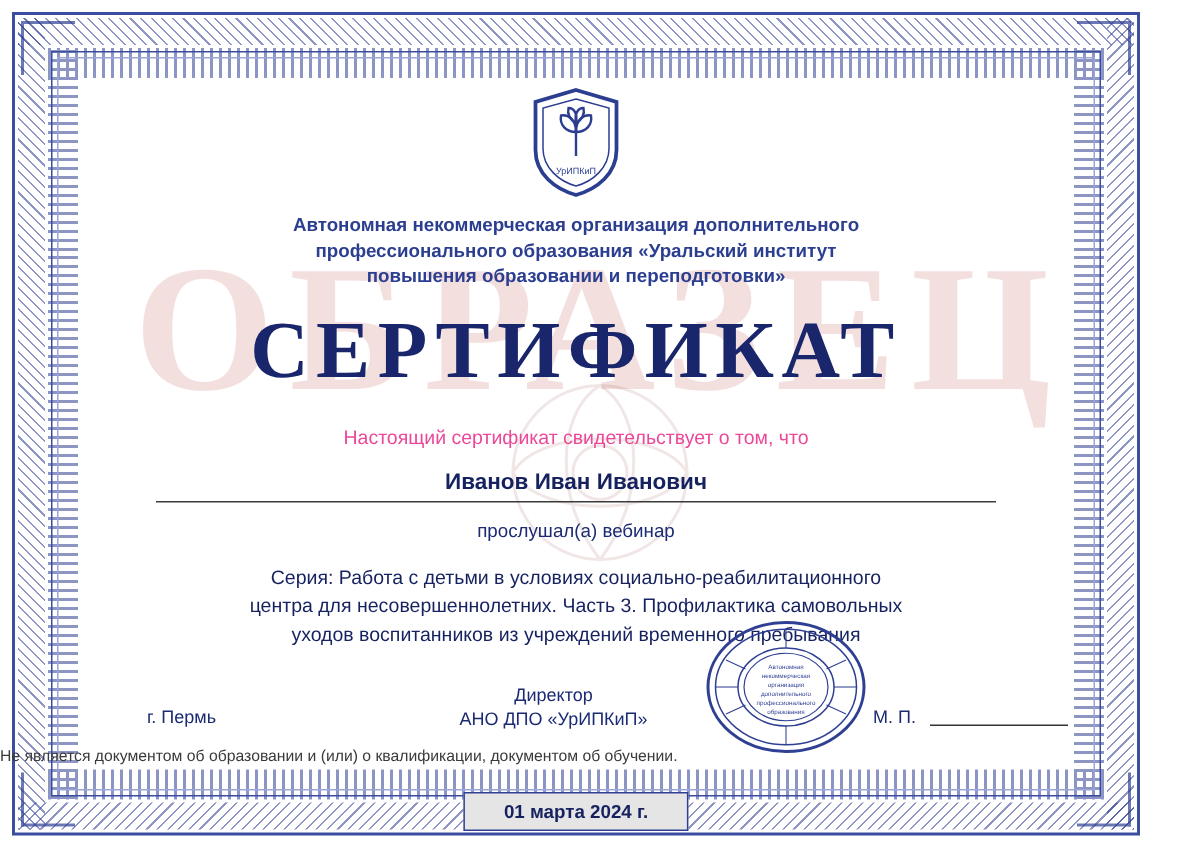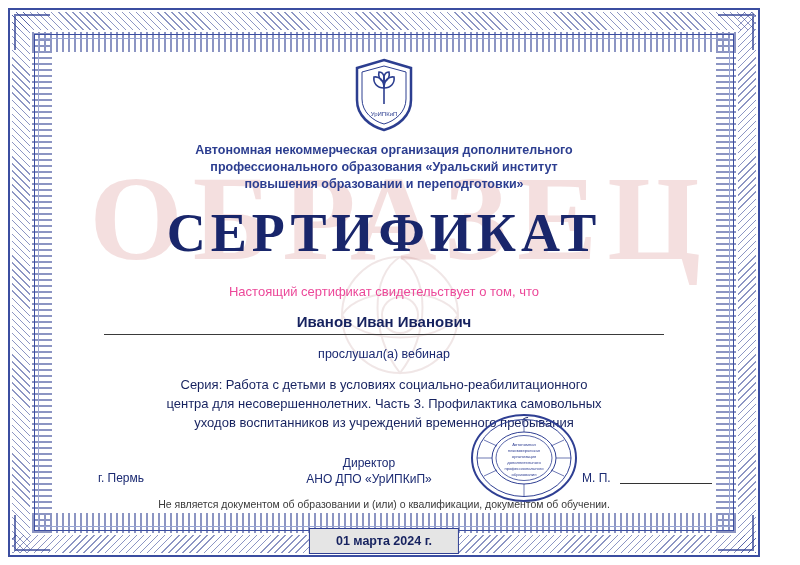--- a/index.html
+++ b/index.html
@@ -188,21 +188,21 @@
     border-bottom: 1px solid #333;
     margin-left: 6px;
     vertical-align: middle;
     height: 10px;
   }
 
   .disclaimer {
     position: absolute;
     left: 0; right: 0;
     top: 498px;
-    text-align: center;
+    text-align: left;
     font-size: 10.5px;
     color: #3a3a3a;
   }
 
   .date-box {
     position: absolute;
     left: 50%;
     transform: translateX(-50%);
     top: 528px;
     border: 1px solid #2f3f93;

